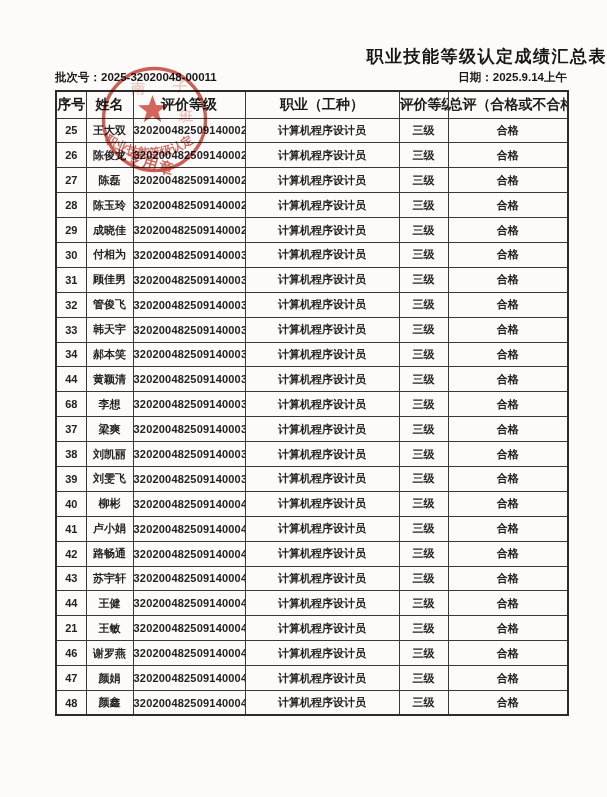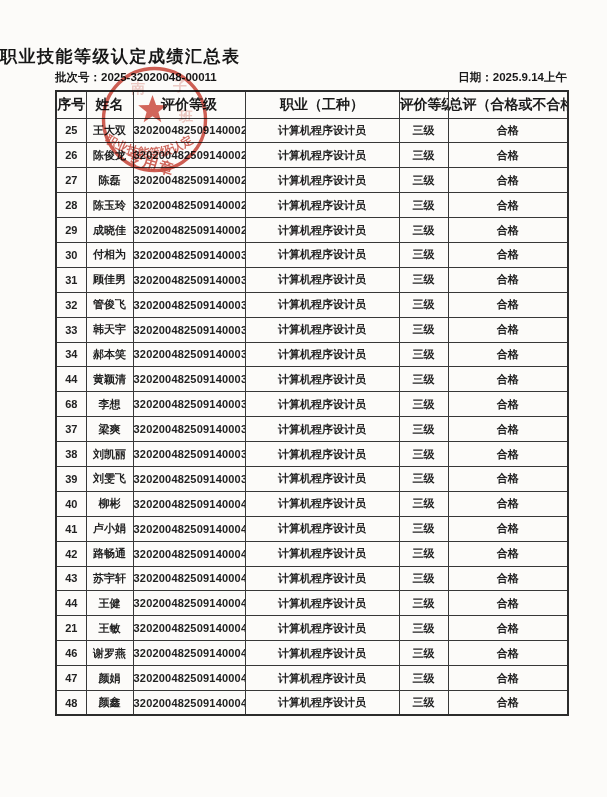--- a/index.html
+++ b/index.html
@@ -14,21 +14,21 @@
     position: relative;
     width: 607px;
     height: 797px;
     background: #fcfbf9;
   }
   .title {
     position: absolute;
     top: 45px;
     left: 0;
     width: 100%;
-    text-align: left;
+    text-align: right;
     font-size: 17px;
     font-weight: 700;
     letter-spacing: 1.5px;
     color: #161616;
   }
   .meta {
     position: absolute;
     top: 70px;
     left: 55px;
     width: 512px;

